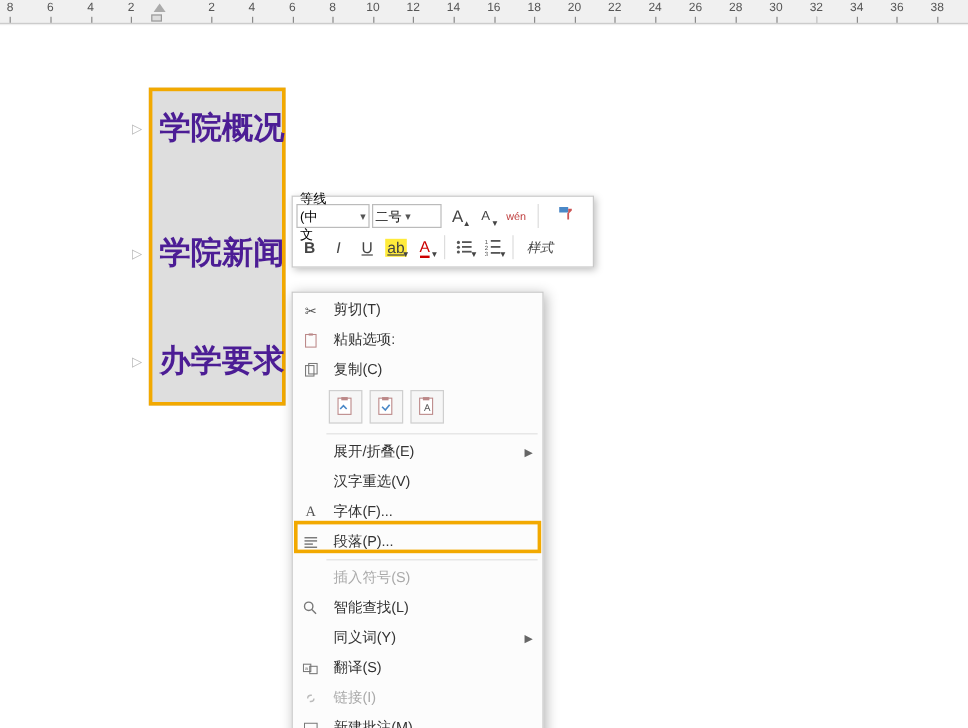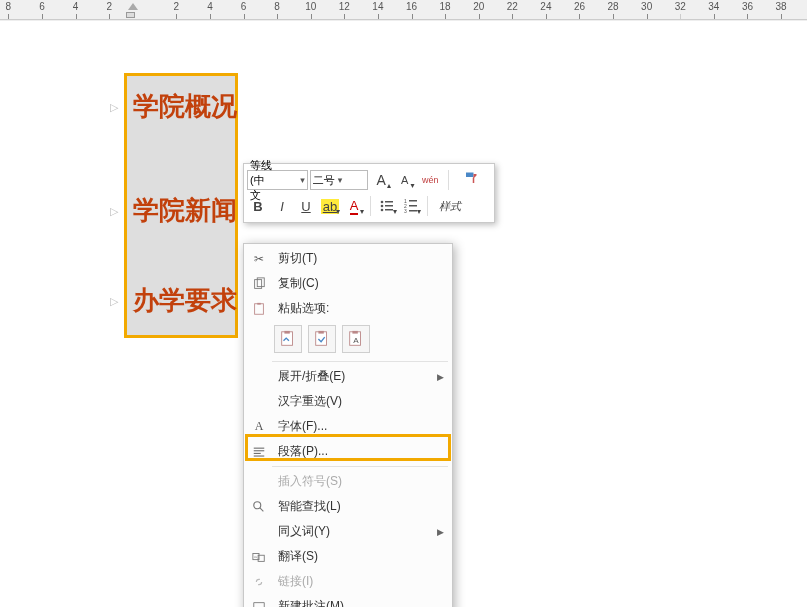--- a/index.html
+++ b/index.html
@@ -75,21 +75,21 @@
     left: 124px;
     width: 114px;
     height: 265px;
     border: 3px solid #f2a900;
     background: rgba(200,200,200,0.6);
   }
   .doc-text {
     position:absolute;
     font-size:26px;
     font-weight:bold;
-    color:#c2410c;
+    color:#4c1d95;
     left:133px;
     white-space:nowrap;
   }
   .outline-tri {
     position:absolute;
     left:110px;
     font-size:11px;
     color:#bbb;
   }
   
@@ -380,34 +380,34 @@
   </div>
 
   <div class="ctx-menu">
     <div class="ctx-item">
       <span class="icon-slot">✂</span>
       <span class="label">剪切(T)</span>
     </div>
     <div class="ctx-item">
       <span class="icon-slot">
           <svg width="14" height="14" viewBox="0 0 16 16">
+            <rect x="3" y="2" width="10" height="12" fill="none" stroke="#b88"></rect>
+            <rect x="6" y="1" width="4" height="2" fill="#b88"></rect>
+          </svg>
+        </span>
+      <span class="label">粘贴选项:</span>
+    </div>
+    <div class="ctx-item">
+      <span class="icon-slot">
+          <svg width="14" height="14" viewBox="0 0 16 16">
             <rect x="3" y="3" width="8" height="10" fill="none" stroke="#777"></rect>
             <rect x="6" y="1" width="8" height="10" fill="none" stroke="#777"></rect>
           </svg>
         </span>
       <span class="label">复制(C)</span>
-    </div>
-    <div class="ctx-item">
-      <span class="icon-slot">
-          <svg width="14" height="14" viewBox="0 0 16 16">
-            <rect x="3" y="2" width="10" height="12" fill="none" stroke="#b88"></rect>
-            <rect x="6" y="1" width="4" height="2" fill="#b88"></rect>
-          </svg>
-        </span>
-      <span class="label">粘贴选项:</span>
     </div>
     <div class="ctx-paste-row">
       <div class="paste-opt">
           <svg viewBox="0 0 20 20">
             <rect x="3" y="2" width="12" height="15" fill="#fff" stroke="#b88"></rect>
             <rect x="6" y="1" width="6" height="3" fill="#b88"></rect>
             <path d="M5 12l3-3 3 3" stroke="#4a88c7" fill="none" stroke-width="1.5"></path>
           </svg>
         </div>
       <div class="paste-opt">

